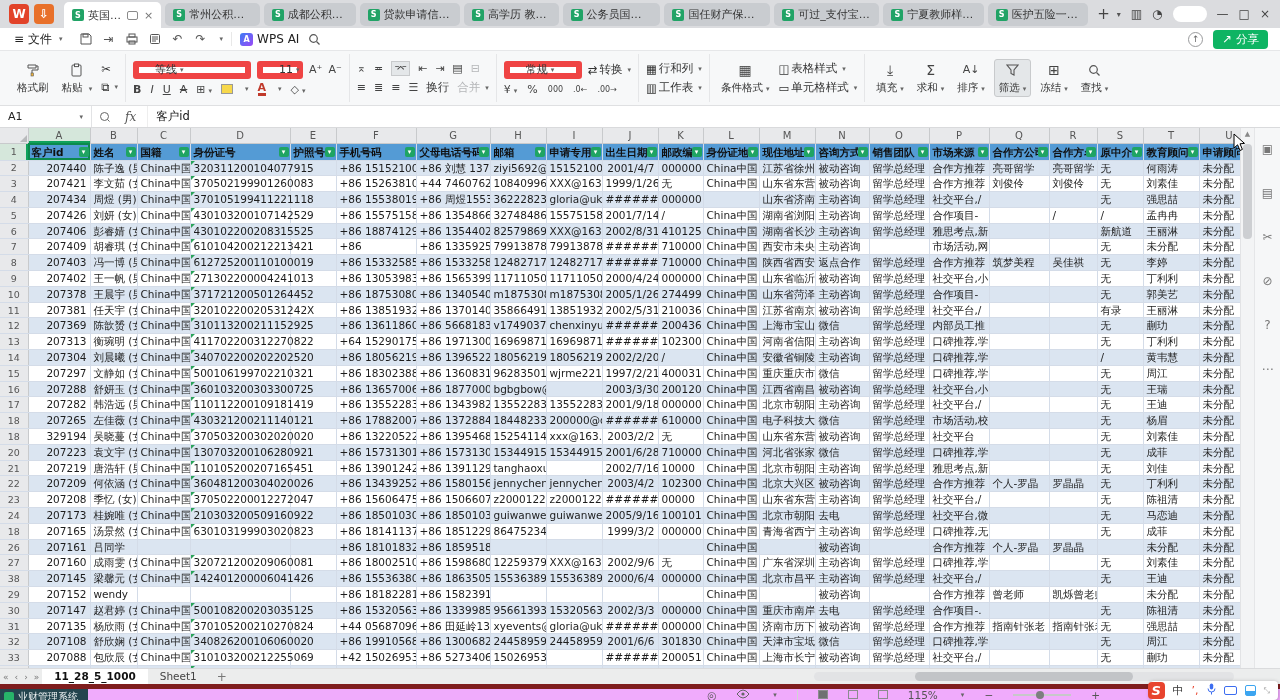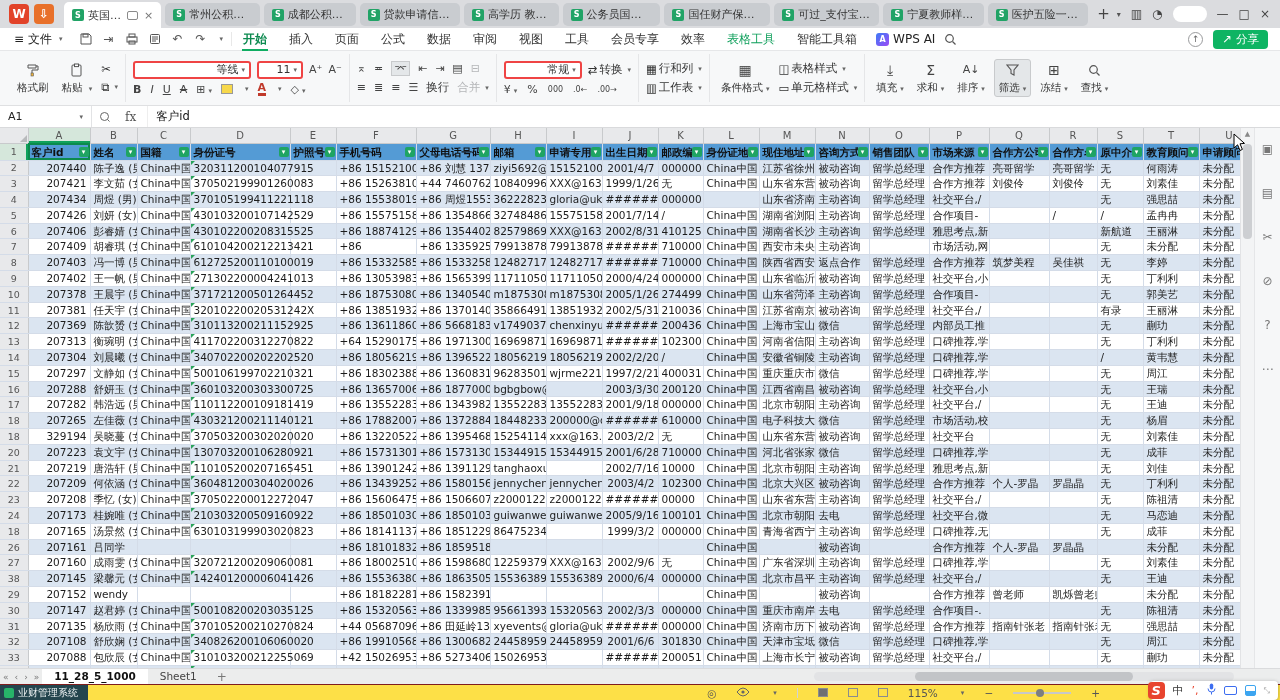--- a/index.html
+++ b/index.html
@@ -36,31 +36,31 @@
   
   #ribbon{height:55px;background:#f7f8f9;border-bottom:1px solid #dfe0e2;display:flex;align-items:stretch;padding:3px 2px 3px 6px}
   .rgroup{display:flex;align-items:center;gap:5px;padding:0 7px;border-right:1px solid #e5e6e8}
   .bigbtn{display:flex;flex-direction:column;align-items:center;justify-content:center;color:#333;font-size:10.5px;padding:1px 4px;border-radius:3px;line-height:1.5}
   .bigbtn.on{background:#e4e7e9;border:1px solid #c8cacc}
   .bigbtn .ric{height:19px;display:flex;align-items:center;justify-content:center;font-size:14px;color:#444}
   .stack{display:flex;flex-direction:column;justify-content:center;gap:4px}
   .srow{display:flex;align-items:center;gap:6px}
   .sbtn{font-size:11.5px;color:#333;display:flex;align-items:center;gap:2px}
   .sbtn.gray{color:#b5b6b8}
-  .selbox{border:2px solid #ef4444;border-radius:3px;background:#fff;height:18px;display:flex;align-items:center;justify-content:flex-end;padding:0 4px;font-size:11px;color:#333}
+  .selbox{border:6px solid #ef4444;border-radius:3px;background:#fff;height:18px;display:flex;align-items:center;justify-content:flex-start;padding:0 16px;font-size:11px;color:#333}
   .dd{font-size:7px;color:#666;margin-left:3px}
   .mini{font-size:11px;color:#444}
   .bi{font-weight:bold}.it{font-style:italic}.un{text-decoration:underline}.st{text-decoration:line-through}
   .fillsq{width:12px;height:10px;background:#f7d84b;border:1px solid #999}
   .fontA{color:#c0392b;font-weight:bold;border-bottom:3px solid #c0392b;line-height:10px}
   
   #formulabar{height:22px;background:#fff;border-bottom:1px solid #d9dadc;display:flex;align-items:center}
   #namebox{width:92px;height:100%;border-right:1px solid #e2e3e5;display:flex;align-items:center;justify-content:space-between;padding:0 8px;font-size:11px}
   .fico{padding:0 7px;color:#555;display:flex;align-items:center}
-  .fx{font-family:"DejaVu Serif",serif;font-size:12px;color:#555}
+  .fx{font-style:italic;font-family:"DejaVu Serif",serif;font-size:12px;color:#555}
   #fvalue{padding-left:8px;font-size:11.5px;color:#111;border-left:1px solid #eee;margin-left:4px;height:100%;display:flex;align-items:center}
   
   #grid-wrap{position:absolute;left:0;top:128px;width:1240px;height:540px;overflow:hidden;background:#fff}
   table#grid{border-collapse:collapse;table-layout:fixed;width:1259px}
   #grid td{padding:0;border-right:1px solid #d4dce8;border-bottom:1px solid #d4dce8;vertical-align:middle}
   tr.band td{background:#dbe5f1}
   tr.plain td{background:#fff}
   .cl{background:#e8e9eb !important;font-size:10px;color:#555;text-align:center;height:15px;border-right:1px solid #c8cacc !important;border-bottom:1px solid #c8cacc !important}
   .cl.selc{background:#d5e7db !important;box-shadow:inset 0 -2px 0 #0fa25b}
   .corner{background:#e8e9eb !important;position:relative;border-right:1px solid #c8cacc !important;border-bottom:1px solid #c8cacc !important}
@@ -80,21 +80,21 @@
   #vscroll .arr{font-size:7px;color:#888;line-height:12px}
   #vthumb{position:absolute;left:2px;top:16px;width:9px;height:95px;background:#cdcfd2;border-radius:4px}
   #rightbar{position:absolute;left:1254px;top:128px;width:26px;height:540px;background:#f6f7f8;border-left:1px solid #e5e6e8;display:flex;flex-direction:column;align-items:center;padding-top:14px;gap:30px;color:#777;font-size:12px}
   
   #sheetbar{position:absolute;left:0;top:668px;width:1280px;height:16px;background:#eceded;border-top:1px solid #dadbdd;display:flex;align-items:center;font-size:10.5px}
   .snav{color:#777;font-size:9px;padding:0 3px}
   .stab{padding:0 12px;height:16px;line-height:15px;color:#444}
   .stab.acts{background:#fff;color:#111;font-weight:bold}
   #hscroll{position:absolute;right:46px;top:3px;width:420px;height:9px;background:#e2e3e5;border-radius:5px}
   #hthumb{position:absolute;left:24%;top:0;width:52%;height:9px;background:#c2c4c7;border-radius:5px}
-  #statusbar{position:absolute;left:0;top:684px;width:1280px;height:16px;background:#fde047;border-top:1px solid #7f1d1d;display:flex;align-items:center;justify-content:flex-end;gap:20px;padding-right:180px;font-size:10.5px;color:#555}
+  #statusbar{position:absolute;left:0;top:684px;width:1280px;height:16px;background:#f0abfc;border-top:5px solid #7f1d1d;display:flex;align-items:center;justify-content:flex-end;gap:20px;padding-right:180px;font-size:10.5px;color:#555}
   #app-chip{position:absolute;left:0;top:0;height:16px;background:#24454e;color:#eef2f3;display:flex;align-items:center;gap:4px;padding:0 10px 0 4px;font-size:10px}
   #app-chip .aicon{width:10px;height:10px;background:#27b469;border-radius:2px}
   .vbox{width:10px;height:9px;border:1px solid #8b8c8e;display:inline-block}
   .vbox.f{background:#6f7072}
   .sdiv{width:1px;height:10px;background:#d2d3d5}
   .slider{width:58px;height:2px;background:#c7c8ca;position:relative}
   .knob{position:absolute;left:40%;top:-3px;width:8px;height:8px;border-radius:50%;background:#7d7e80}
   
   #ime{position:absolute;right:2px;top:681px;height:19px;background:#fff;border-radius:4px;box-shadow:0 1px 4px rgba(0,0,0,.3);display:flex;align-items:center;gap:8px;padding:0 8px;z-index:9}
   #sogou-s{width:17px;height:17px;background:#e8442e;border-radius:4px;color:#fff;font-weight:bold;font-size:13px;font-style:italic;display:flex;align-items:center;justify-content:center;margin-left:-10px}
@@ -190,34 +190,20 @@
     <span class="qico">
         <svg width="12" height="12" viewBox="0 0 12 12">
           <rect x="1.5" y="1.5" width="9" height="9" rx="1" fill="none" stroke="#555"></rect>
           <path d="M3 6h6M3 4h6M3 8h4" stroke="#555"></path>
         </svg>
       </span>
     <span class="qico">↶</span>
     <span class="qico">↷</span>
     <span class="dd">▾</span>
   </div>
-  <div id="menu-items">
-      <span class="mi act">开始</span>
-      <span class="mi">插入</span>
-      <span class="mi">页面</span>
-      <span class="mi">公式</span>
-      <span class="mi">数据</span>
-      <span class="mi">审阅</span>
-      <span class="mi">视图</span>
-      <span class="mi">工具</span>
-      <span class="mi">会员专享</span>
-      <span class="mi">效率</span>
-      <span class="mi acc">表格工具</span>
-      <span class="mi">智能工具箱</span>
-    </div>
   <div class="mfile">
     <span class="ai-badge">A</span>
     <span>WPS AI</span>
   </div>
   <span class="qico">
       <svg width="13" height="13" viewBox="0 0 13 13">
         <circle cx="5.5" cy="5.5" r="3.8" fill="none" stroke="#555" stroke-width="1.2"></circle>
         <path d="M8.5 8.5l3 3" stroke="#555" stroke-width="1.2"></path>
       </svg>
     </span>

